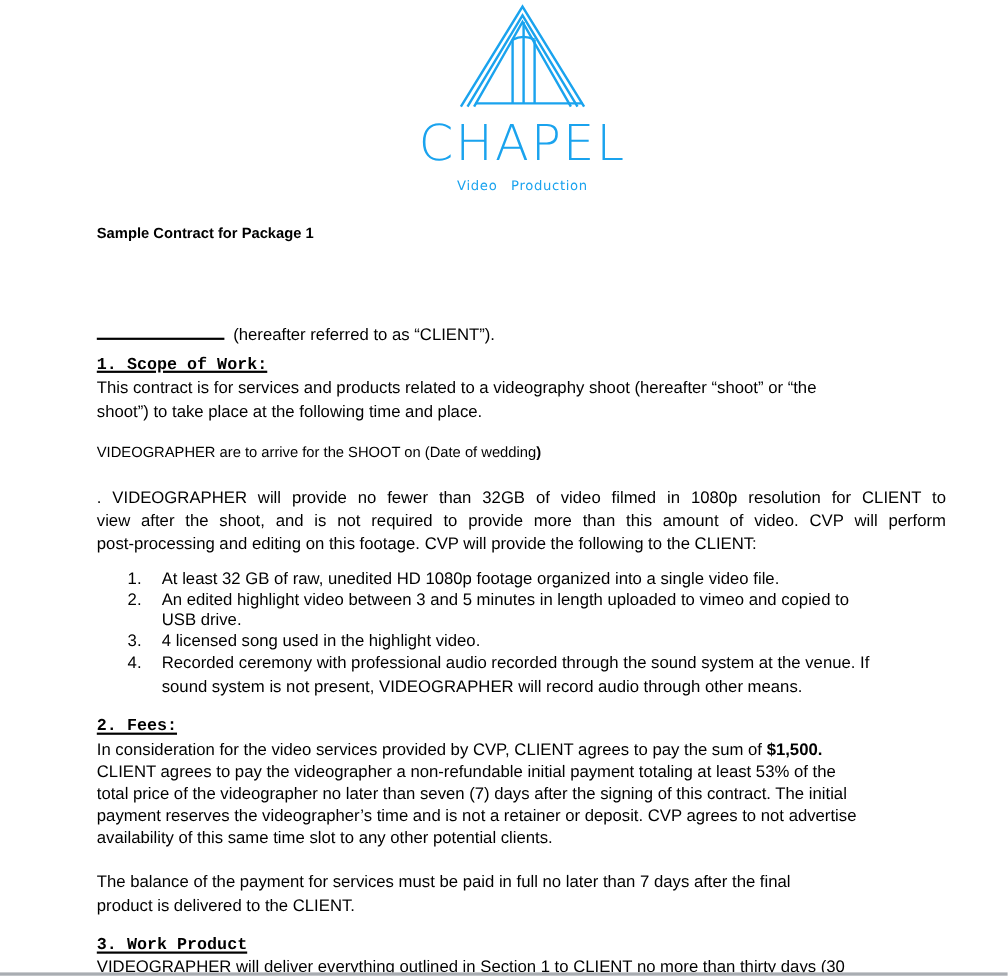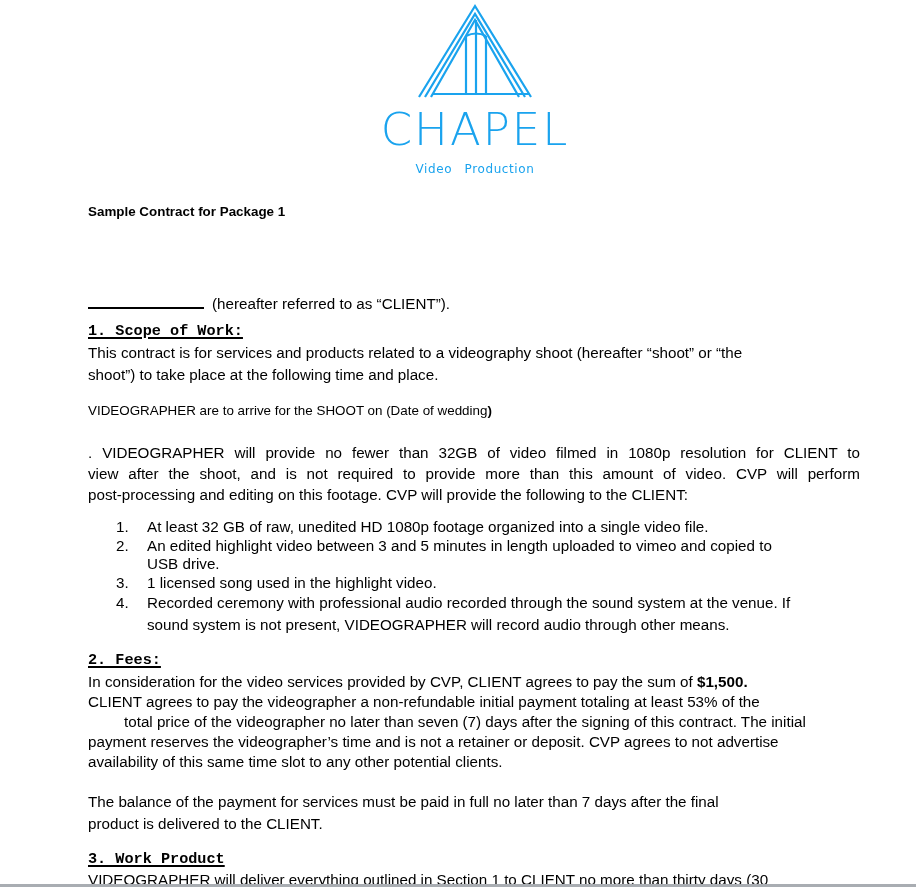--- a/index.html
+++ b/index.html
@@ -156,32 +156,32 @@
   <div class="txt" style="top:484px;">post-processing and editing on this footage. CVP will provide the following to the CLIENT:</div>
 
   <div class="list-num" style="top:516px;">1.</div>
   <div class="list-text" style="top:517px;">At least 32 GB of raw, unedited HD 1080p footage organized into a single video file.</div>
 
   <div class="list-num" style="top:535px;">2.</div>
   <div class="list-text" style="top:536px;">An edited highlight video between 3 and 5 minutes in length uploaded to vimeo and copied to</div>
   <div class="list-text" style="top:554px;">USB drive.</div>
 
   <div class="list-num" style="top:572px;">3.</div>
-  <div class="list-text" style="top:573px;">1 licensed song used in the highlight video.</div>
+  <div class="list-text" style="top:573px;">4 licensed song used in the highlight video.</div>
 
   <div class="list-num" style="top:592px;">4.</div>
   <div class="list-text" style="top:593px;">Recorded ceremony with professional audio recorded through the sound system at the venue. If</div>
   <div class="list-text" style="top:615px;">sound system is not present, VIDEOGRAPHER will record audio through other means.</div>
 
   <div class="txt heading" style="top:650px;">2. Fees:</div>
   <div class="txt" style="top:671px;">
     <span>In consideration for the video services provided by CVP, CLIENT agrees to pay the sum of </span><span class="bold">$1,500.</span>
   </div>
   <div class="txt" style="top:691px;">CLIENT agrees to pay the videographer a non-refundable initial payment totaling at least 53% of the</div>
-  <div class="txt" style="top:711px;margin-left:36px;">total price of the videographer no later than seven (7) days after the signing of this contract. The initial</div>
+  <div class="txt" style="top:711px;">total price of the videographer no later than seven (7) days after the signing of this contract. The initial</div>
   <div class="txt" style="top:731px;">payment reserves the videographer’s time and is not a retainer or deposit. CVP agrees to not advertise</div>
   <div class="txt" style="top:751px;text-align:center;">availability of this same time slot to any other potential clients.</div>
 
   <div class="txt" style="top:791px;">The balance of the payment for services must be paid in full no later than 7 days after the final</div>
   <div class="txt" style="top:813px;">product is delivered to the CLIENT.</div>
 
   <div class="txt heading" style="top:849px;">3. Work Product</div>
   <div class="txt" style="top:869px;">VIDEOGRAPHER will deliver everything outlined in Section 1 to CLIENT no more than thirty days (30</div>
 </div>
 

